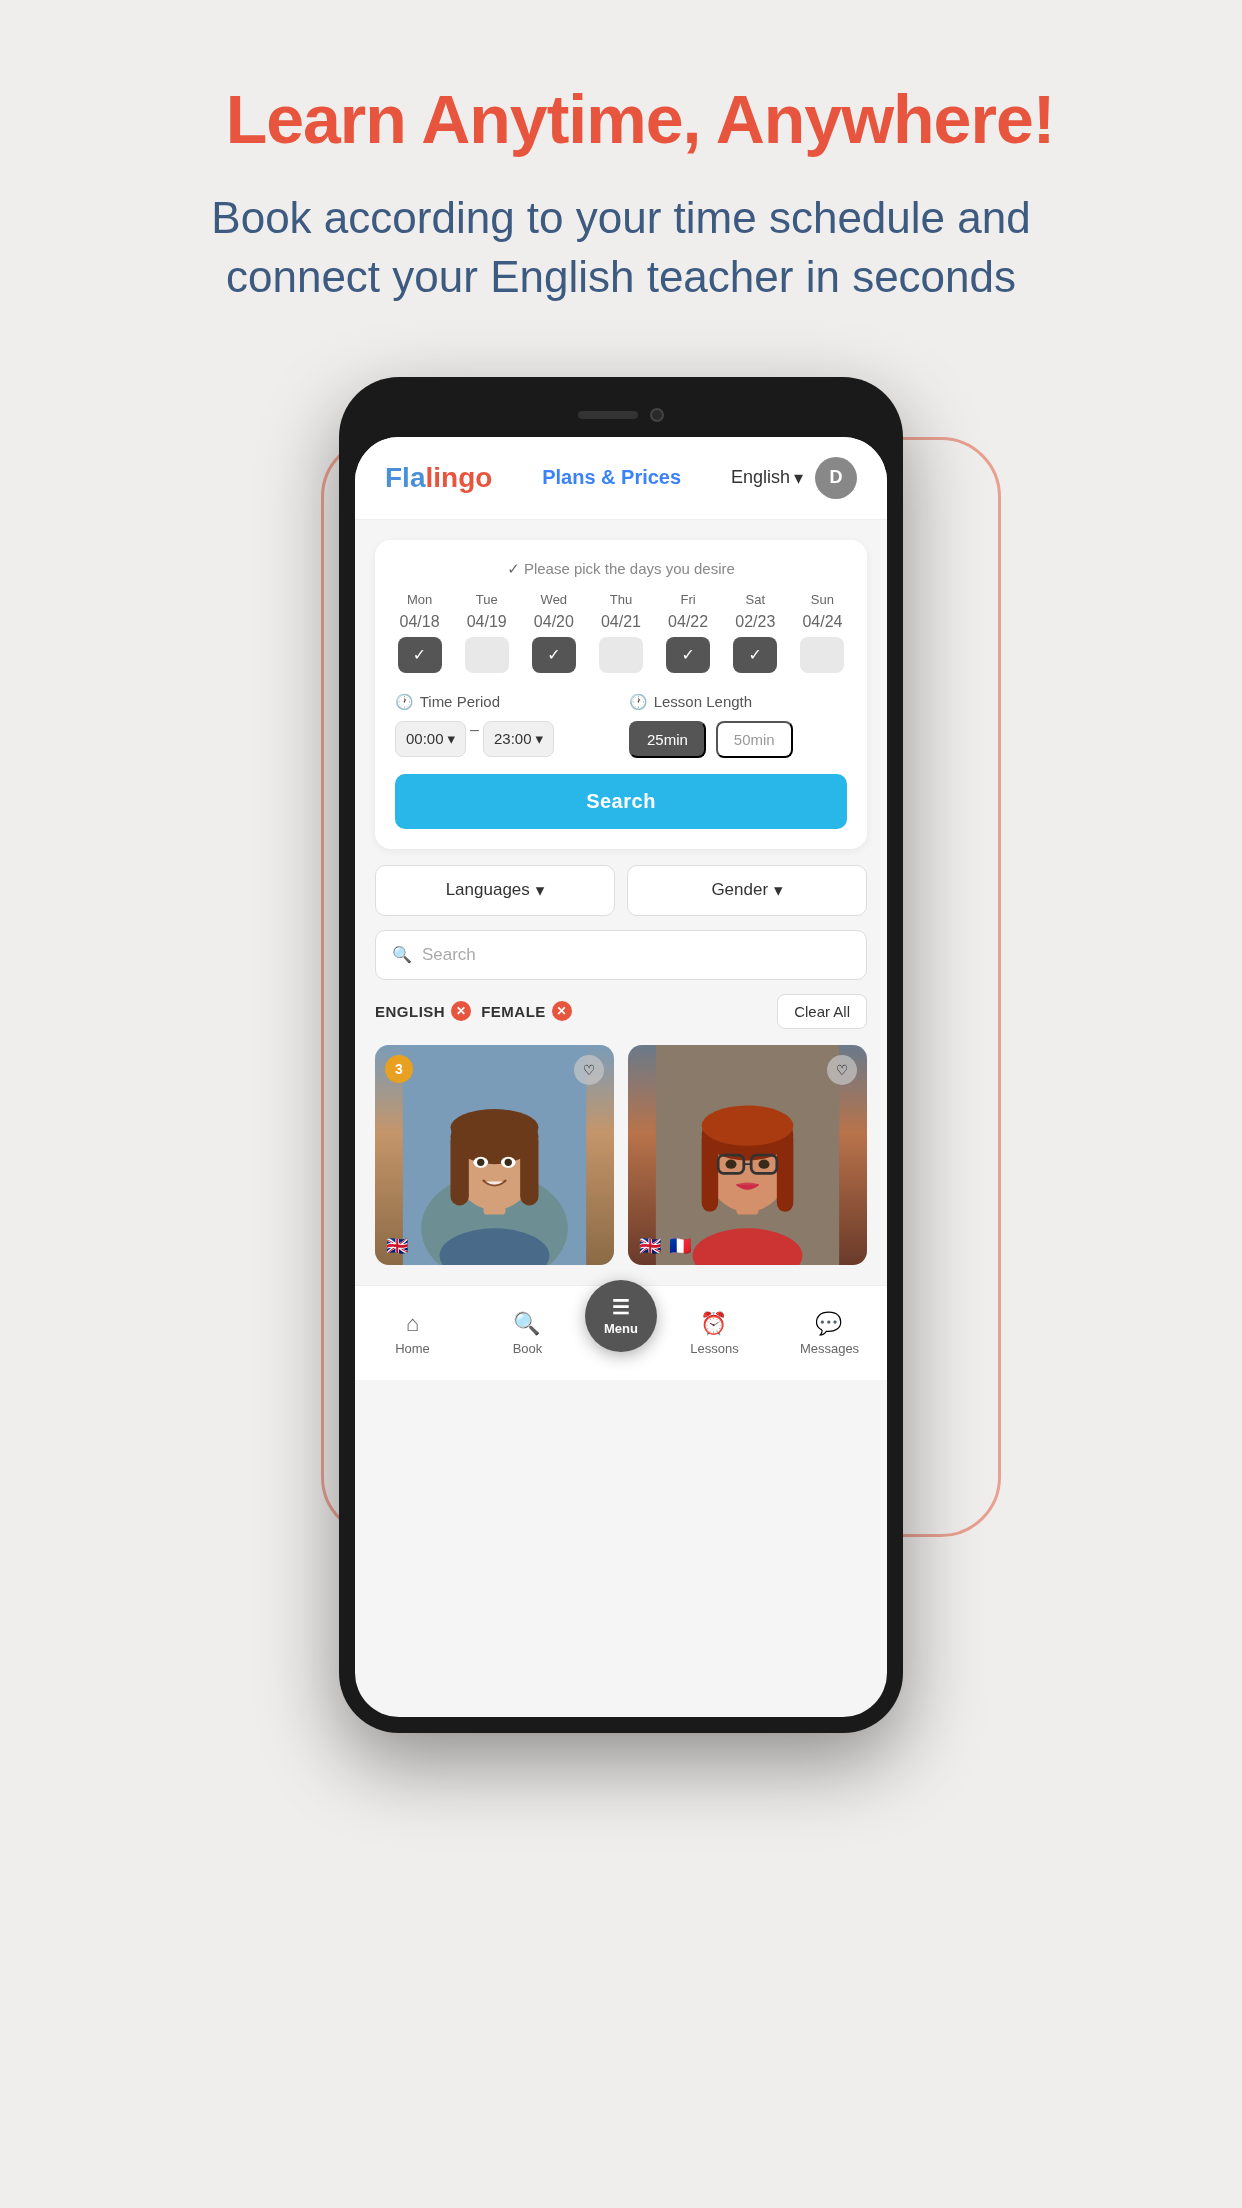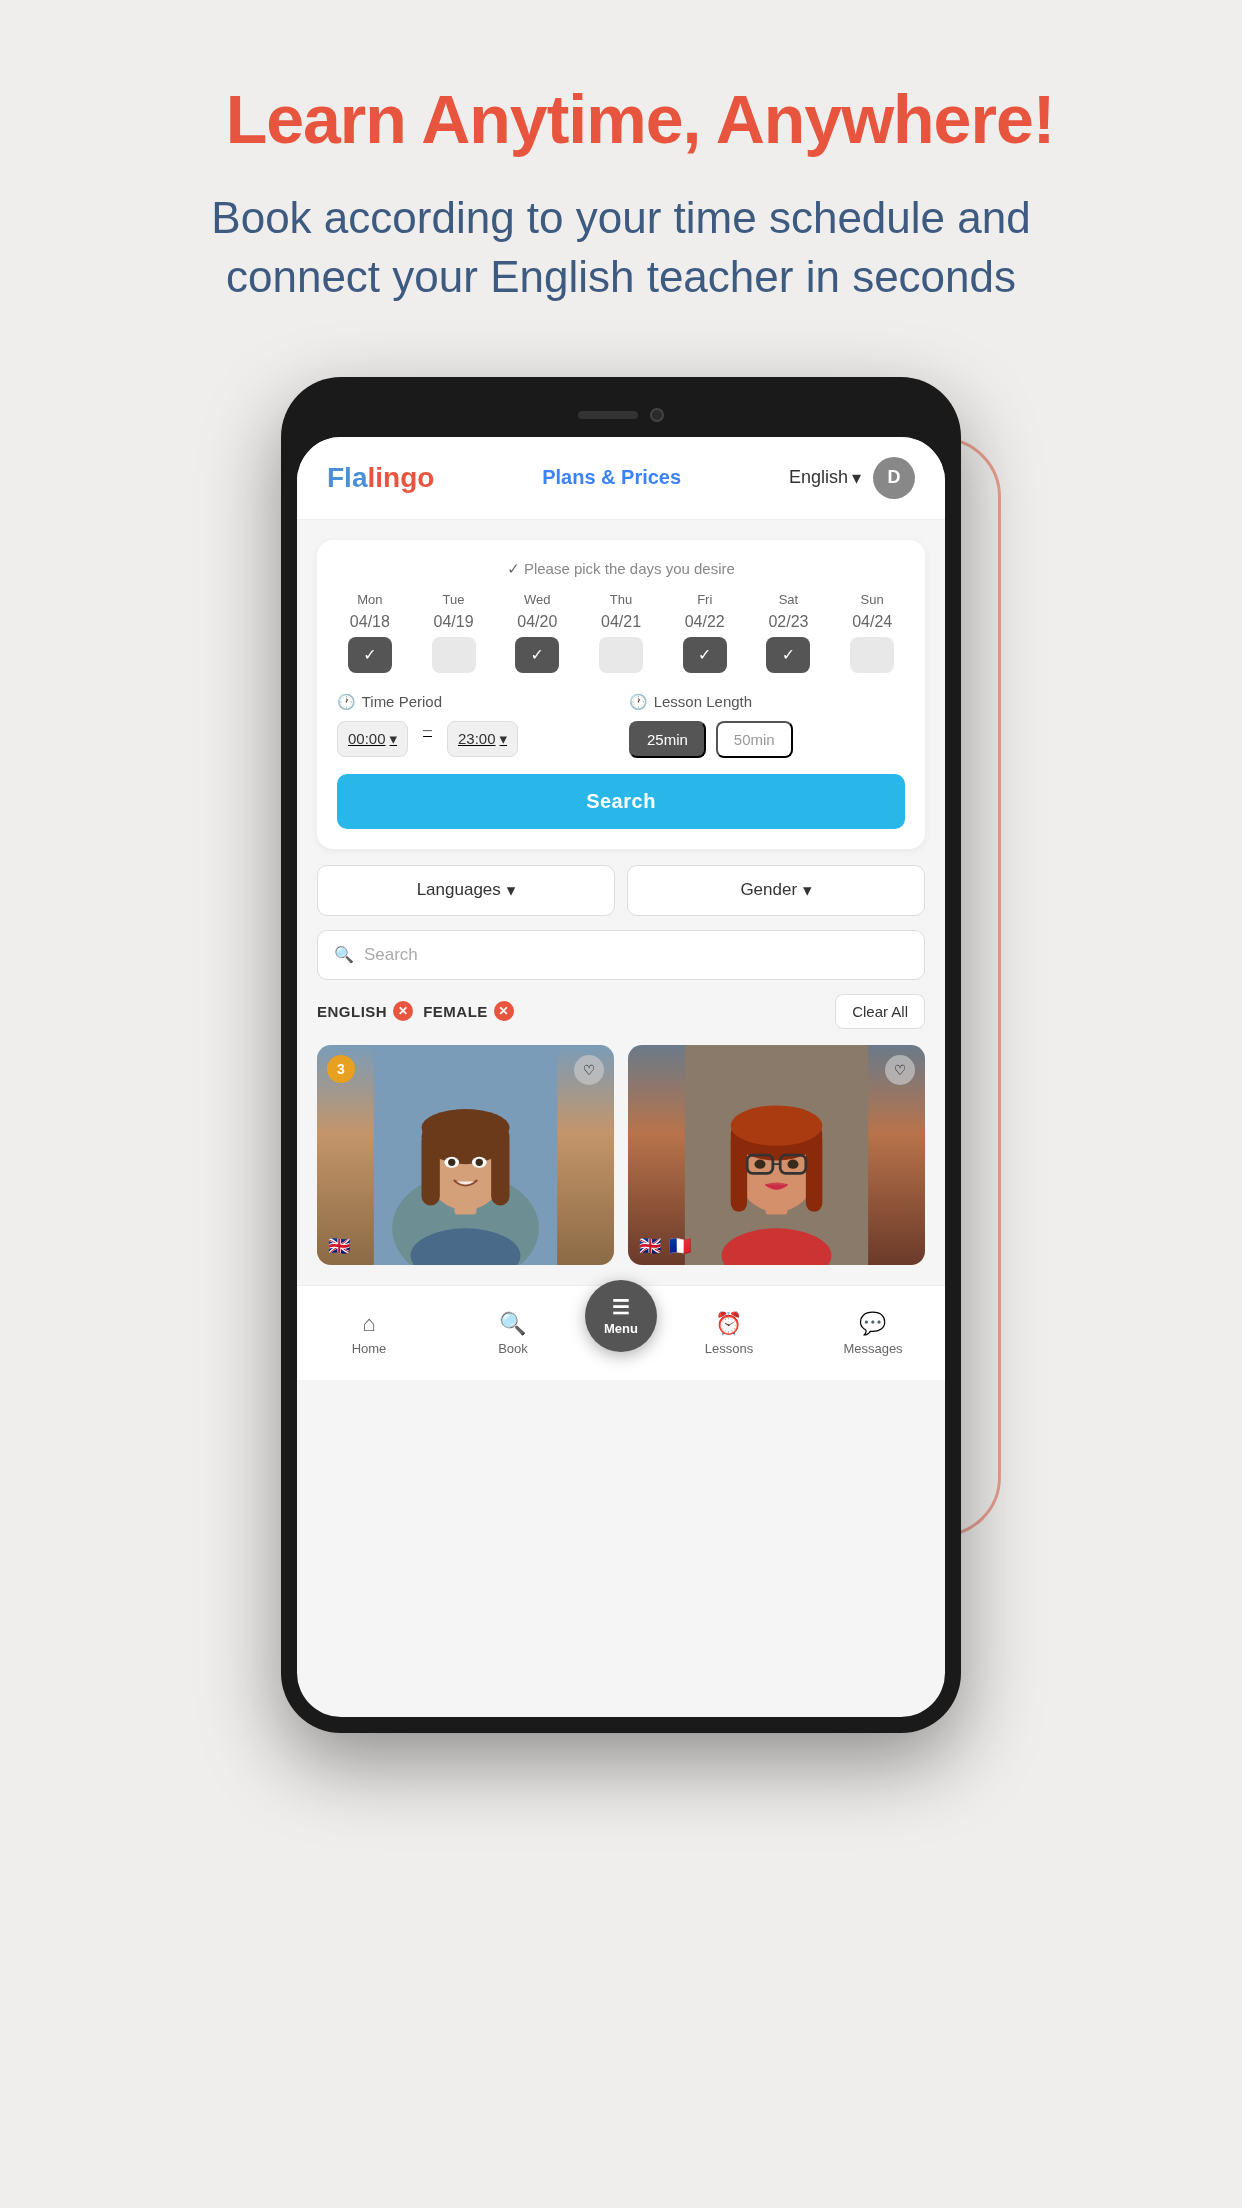--- a/index.html
+++ b/index.html
@@ -49,21 +49,21 @@
       border: 3px solid #e8a090;
       border-radius: 60px;
       top: 60px;
       left: 80px;
       z-index: 0;
     }
 
     .phone-frame {
       position: relative;
       z-index: 1;
-      width: 680px;
+      width: 564px;
       background: #1a1a1a;
       border-radius: 60px;
       padding: 16px;
       box-shadow: 0 30px 80px rgba(0,0,0,0.4);
       margin: 0 auto;
     }
 
     .phone-notch-area {
       background: #1a1a1a;
       height: 44px;
@@ -253,22 +253,21 @@
       color: #555;
       margin-bottom: 10px;
       display: flex;
       align-items: center;
       gap: 6px;
     }
 
     .time-range {
       display: flex;
       align-items: flex-start;
-      gap: 15px;
-      text-decoration: underline;
+      gap: 4px;
     }
 
     .time-select {
       background: #f0f0f0;
       border: 1px solid #ddd;
       border-radius: 8px;
       padding: 8px 10px;
       font-size: 15px;
       color: #333;
       display: flex;

